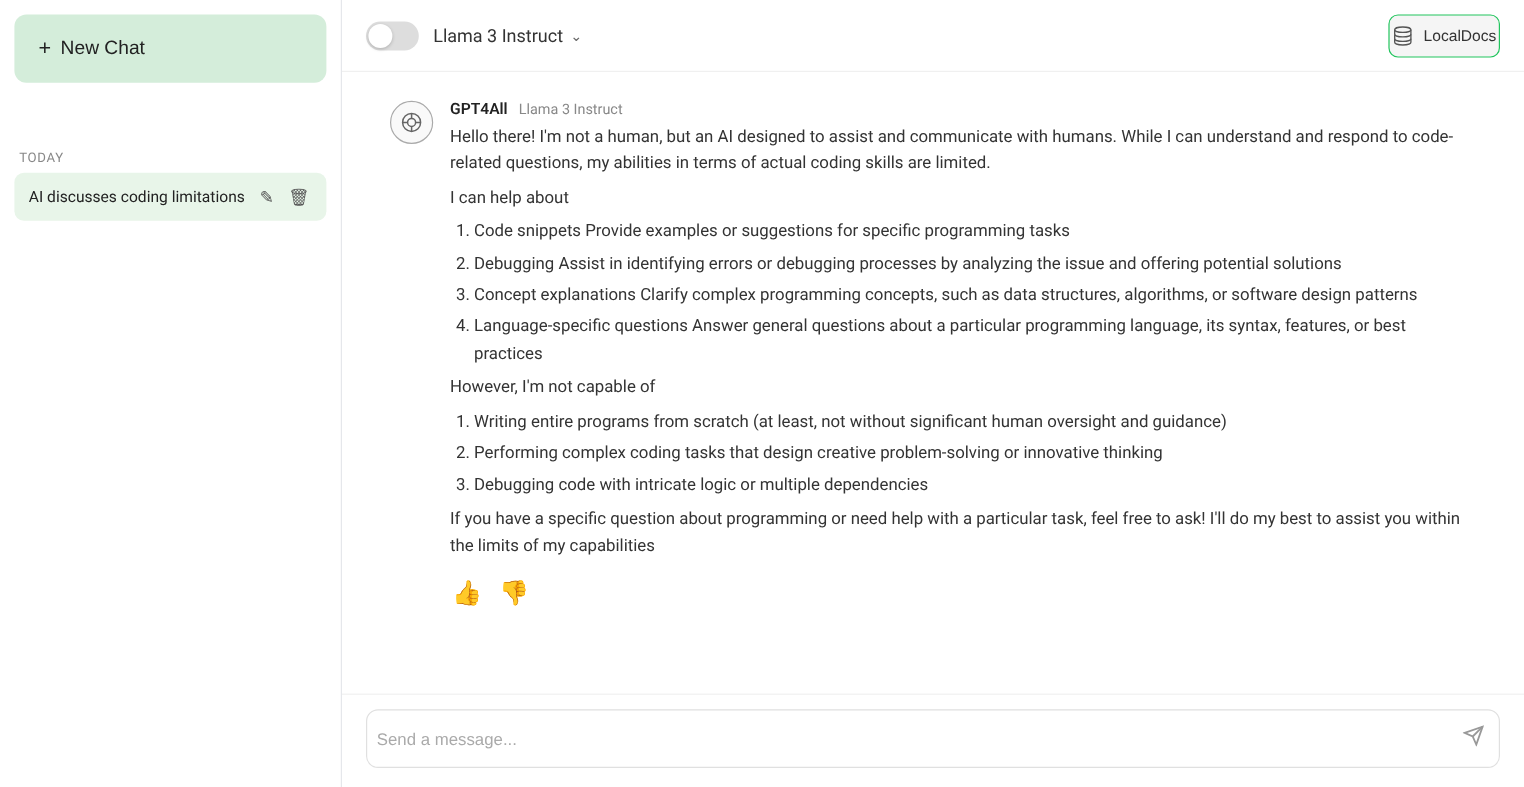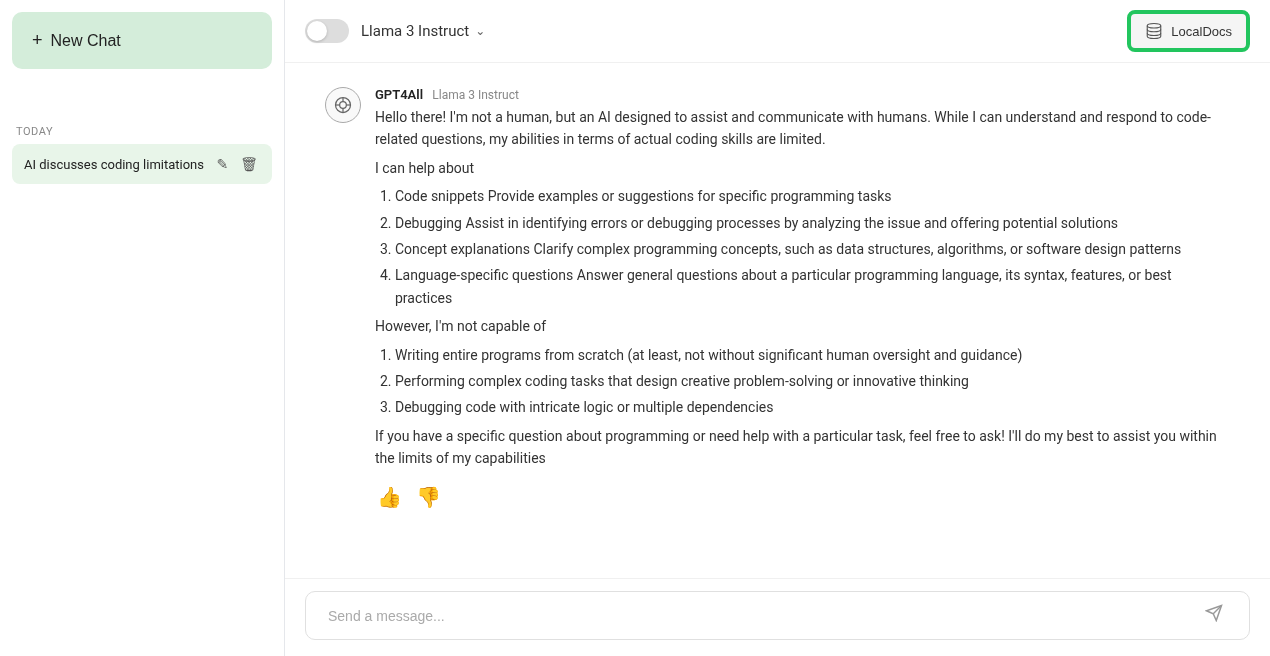--- a/index.html
+++ b/index.html
@@ -133,23 +133,23 @@
     }
     .model-name .chevron {
       font-size: 12px;
       color: #666;
     }
     .localdocs-btn {
       display: flex;
       align-items: center;
       gap: 8px;
       background: #f5f5f5;
-      border: 4px solid #22c55e;
+      border: 1px solid #22c55e;
       border-radius: 8px;
-      padding: 8px 14px;
+      padding: 8px 2px;
       cursor: pointer;
       font-size: 13px;
       color: #333;
       text-align: right;
     }
     .localdocs-icon {
       width: 18px;
       height: 18px;
       color: #555;
     }
@@ -236,21 +236,21 @@
     
     .input-area {
       padding: 12px 20px 16px;
       border-top: 1px solid #f0f0f0;
     }
     .input-box {
       display: flex;
       align-items: center;
       border: 1px solid #e0e0e0;
       border-radius: 10px;
-      padding: 10px 22px;
+      padding: 10px 8px;
       background: #fff;
     }
     .input-box input {
       flex: 1;
       border: none;
       outline: none;
       font-size: 14px;
       color: #333;
       background: transparent;
     }

